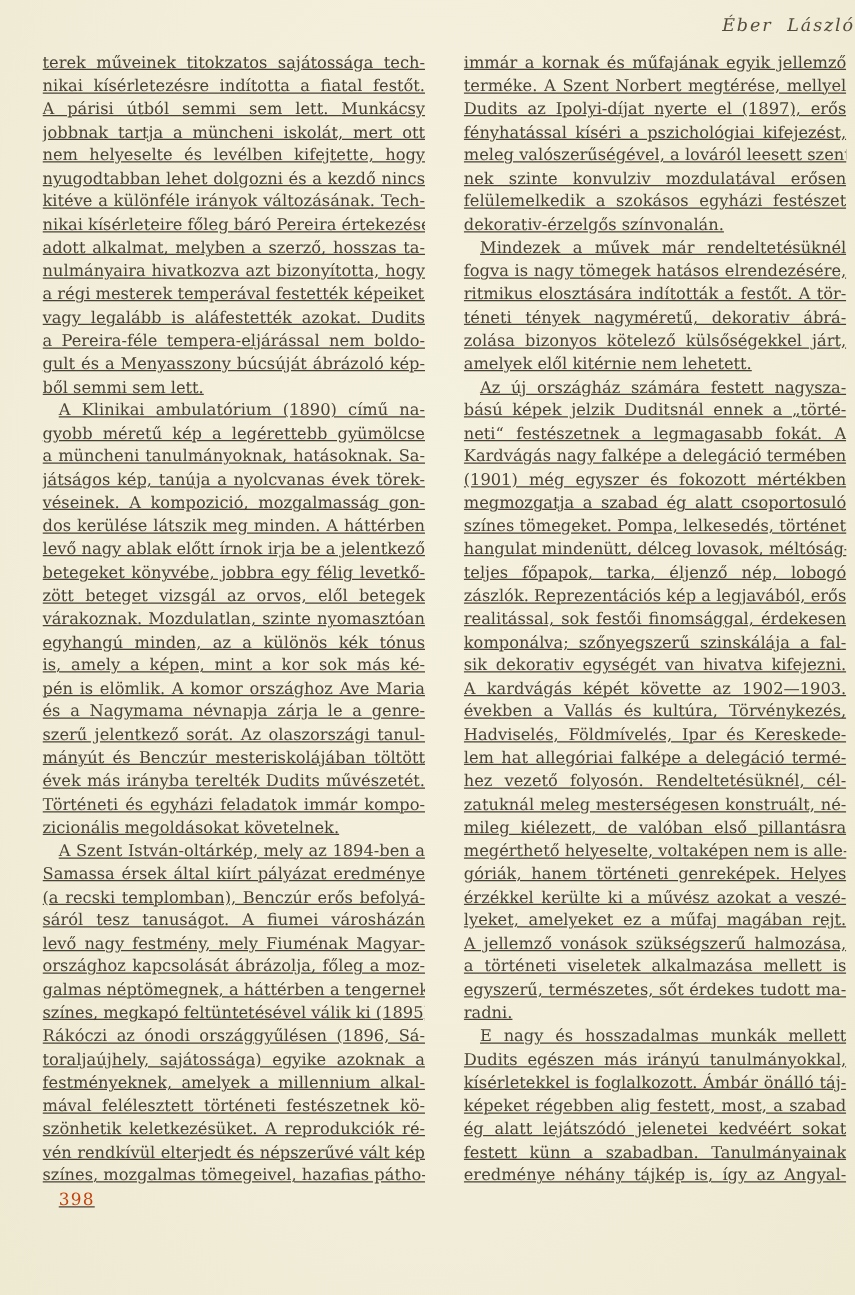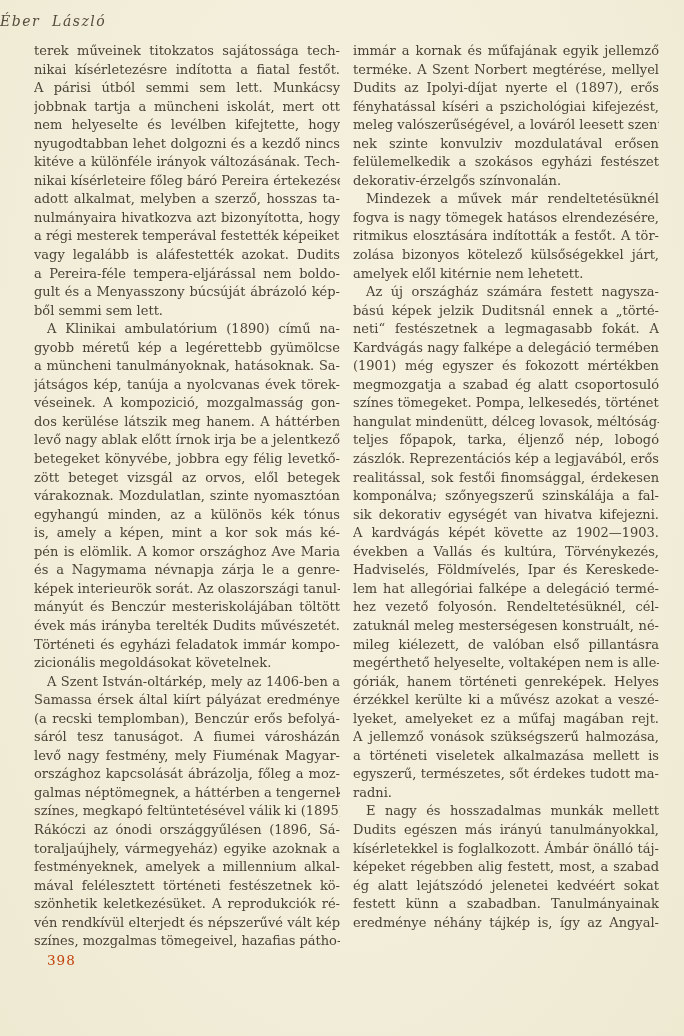--- a/index.html
+++ b/index.html
@@ -14,31 +14,32 @@
   }
   .page {
     position: relative;
     width: 100%;
     height: 100%;
     font-family: "DejaVu Serif", "Liberation Serif", serif;
     color: #4a4237;
   }
   .running-header {
     padding-top: 13px;
-    text-align: left;
+    text-align: right;
     font-style: italic;
     font-size: 14px;
     letter-spacing: 1.5px;
     word-spacing: 6px;
     color: #564c3e;
   }
   .columns {
     display: flex;
-    gap: 13px;
+    gap: 31px;
     padding: 13px 26px 0 34px;
+    text-decoration: underline;
   }
   .col {
     width: 306px;
     flex: 0 0 306px;
   }
   .ln {
     font-size: 13px;
     line-height: 18.55px;
     text-align: justify;
     text-align-last: justify;
@@ -82,44 +83,44 @@
           <div class="ln">a régi mesterek temperával festették képeiket,</div>
           <div class="ln">vagy legalább is aláfestették azokat. Dudits</div>
           <div class="ln">a Pereira-féle tempera-eljárással nem boldo-</div>
           <div class="ln">gult és a Menyasszony búcsúját ábrázoló kép-</div>
           <div class="ln end">ből semmi sem lett.</div>
           <div class="ln ind">A Klinikai ambulatórium (1890) című na-</div>
           <div class="ln">gyobb méretű kép a legérettebb gyümölcse</div>
           <div class="ln">a müncheni tanulmányoknak, hatásoknak. Sa-</div>
           <div class="ln">játságos kép, tanúja a nyolcvanas évek törek-</div>
           <div class="ln">véseinek. A kompozició, mozgalmasság gon-</div>
-          <div class="ln">dos kerülése látszik meg hanem. A háttérben</div>
+          <div class="ln">dos kerülése látszik meg minden. A háttérben</div>
           <div class="ln">levő nagy ablak előtt írnok irja be a jelentkező</div>
           <div class="ln">betegeket könyvébe, jobbra egy félig levetkő-</div>
           <div class="ln">zött beteget vizsgál az orvos, elől betegek</div>
           <div class="ln">várakoznak. Mozdulatlan, szinte nyomasztóan</div>
           <div class="ln">egyhangú minden, az a különös kék tónus</div>
           <div class="ln">is, amely a képen, mint a kor sok más ké-</div>
           <div class="ln">pén is elömlik. A komor országhoz Ave Maria</div>
           <div class="ln">és a Nagymama névnapja zárja le a genre-</div>
-          <div class="ln">képek interieurök sorát. Az olaszországi tanul-</div>
+          <div class="ln">szerű jelentkező sorát. Az olaszországi tanul-</div>
           <div class="ln">mányút és Benczúr mesteriskolájában töltött</div>
           <div class="ln">évek más irányba terelték Dudits művészetét.</div>
           <div class="ln">Történeti és egyházi feladatok immár kompo-</div>
           <div class="ln end">zicionális megoldásokat követelnek.</div>
-          <div class="ln ind">A Szent István-oltárkép, mely az 1406-ben a</div>
+          <div class="ln ind">A Szent István-oltárkép, mely az 1894-ben a</div>
           <div class="ln">Samassa érsek által kiírt pályázat eredménye</div>
           <div class="ln">(a recski templomban), Benczúr erős befolyá-</div>
           <div class="ln">sáról tesz tanuságot. A fiumei városházán</div>
           <div class="ln">levő nagy festmény, mely Fiuménak Magyar-</div>
           <div class="ln">országhoz kapcsolását ábrázolja, főleg a moz-</div>
           <div class="ln">galmas néptömegnek, a háttérben a tengernek</div>
           <div class="ln">színes, megkapó feltüntetésével válik ki (1895).</div>
           <div class="ln">Rákóczi az ónodi országgyűlésen (1896, Sá-</div>
-          <div class="ln">toraljaújhely, vármegyeház) egyike azoknak a</div>
+          <div class="ln">toraljaújhely, sajátossága) egyike azoknak a</div>
           <div class="ln">festményeknek, amelyek a millennium alkal-</div>
           <div class="ln">mával felélesztett történeti festészetnek kö-</div>
           <div class="ln">szönhetik keletkezésüket. A reprodukciók ré-</div>
           <div class="ln">vén rendkívül elterjedt és népszerűvé vált kép</div>
           <div class="ln">színes, mozgalmas tömegeivel, hazafias pátho-</div>
         </div>
       <div class="pagenum">398</div>
     </div>
     <div class="col">
       <div class="lines">
@@ -127,20 +128,21 @@
           <div class="ln">terméke. A Szent Norbert megtérése, mellyel</div>
           <div class="ln">Dudits az Ipolyi-díjat nyerte el (1897), erős</div>
           <div class="ln">fényhatással kíséri a pszichológiai kifejezést,</div>
           <div class="ln">meleg valószerűségével, a lováról leesett szent-</div>
           <div class="ln">nek szinte konvulziv mozdulatával erősen</div>
           <div class="ln">felülemelkedik a szokásos egyházi festészet</div>
           <div class="ln end">dekorativ-érzelgős színvonalán.</div>
           <div class="ln ind">Mindezek a művek már rendeltetésüknél</div>
           <div class="ln">fogva is nagy tömegek hatásos elrendezésére,</div>
           <div class="ln">ritmikus elosztására indították a festőt. A tör-</div>
+          <div class="ln">téneti tények nagyméretű, dekorativ ábrá-</div>
           <div class="ln">zolása bizonyos kötelező külsőségekkel járt,</div>
           <div class="ln end">amelyek elől kitérnie nem lehetett.</div>
           <div class="ln ind">Az új országház számára festett nagysza-</div>
           <div class="ln">bású képek jelzik Duditsnál ennek a „törté-</div>
           <div class="ln">neti“ festészetnek a legmagasabb fokát. A</div>
           <div class="ln">Kardvágás nagy falképe a delegáció termében</div>
           <div class="ln">(1901) még egyszer és fokozott mértékben</div>
           <div class="ln">megmozgatja a szabad ég alatt csoportosuló</div>
           <div class="ln">színes tömegeket. Pompa, lelkesedés, történeti</div>
           <div class="ln">hangulat mindenütt, délceg lovasok, méltóság-</div>

